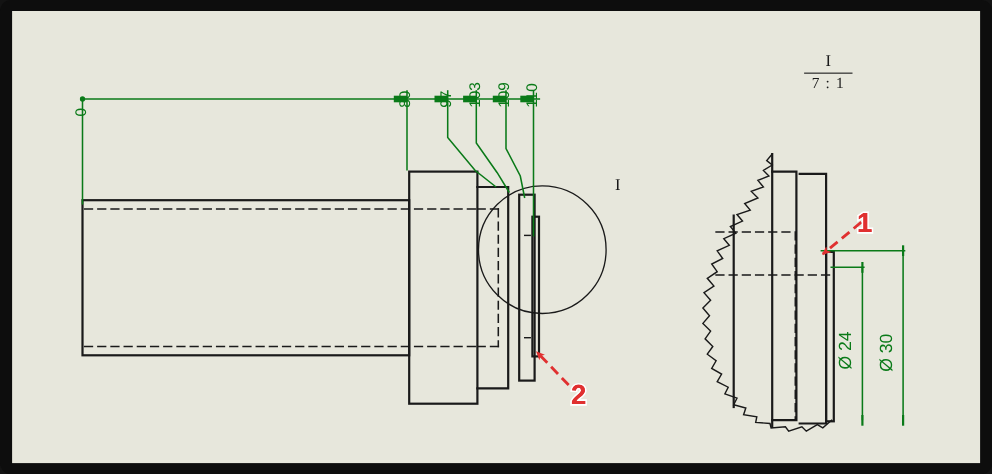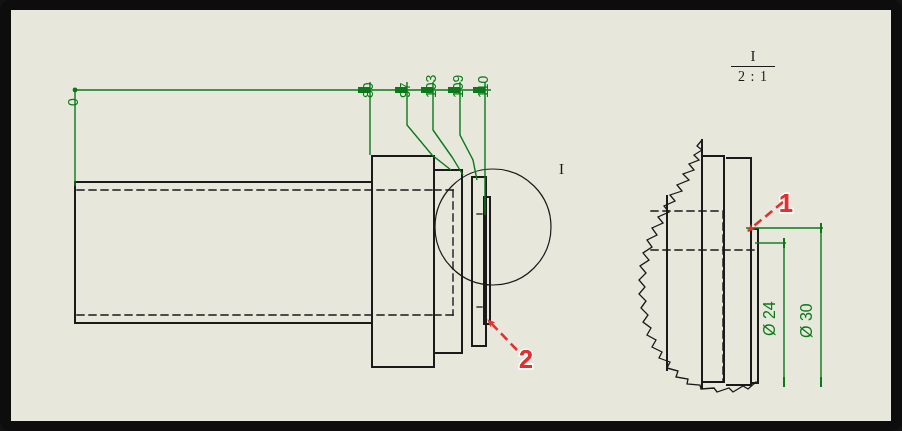--- a/index.html
+++ b/index.html
@@ -205,21 +205,21 @@
 
     <div class="vlabel" style="left:480px; top:72px; transform:rotate(-90deg); font-size:14px; color:#0a7a18;">110</div>
 
     <div style="position:absolute; left:548px; top:151px; font-size:15px;
                 color:#1a1a1a; font-family:'Liberation Serif', serif;">I</div>
 
     <div style="position:absolute; left:712px; top:38px; width:60px; text-align:center;
                 font-family:'Liberation Serif', serif; color:#1a1a1a;">
       <div style="font-size:15px; line-height:17px;">I</div>
       <div style="height:1px; background:#1a1a1a; margin:1px 8px 2px 8px;"></div>
-      <div style="font-size:14px; line-height:16px; letter-spacing:1px;">2 : 1</div>
+      <div style="font-size:14px; line-height:16px; letter-spacing:1px;">7 : 1</div>
     </div>
 
     <div class="vlabel" style="left:768px; top:308px; transform:rotate(-90deg); font-size:16px; color:#0a7a18;">Ø 24</div>
 
     <div class="vlabel" style="left:805px; top:310px; transform:rotate(-90deg); font-size:16px; color:#0a7a18;">Ø 30</div>
 
     <div style="position:absolute; left:768px; top:179px; font-size:25px; font-weight:bold;
                 color:#e03030; -webkit-text-stroke:3px #ffffff; paint-order:stroke;
                 font-family:'Liberation Sans', sans-serif;">1</div>
     <div style="position:absolute; left:768px; top:179px; font-size:25px; font-weight:bold;

